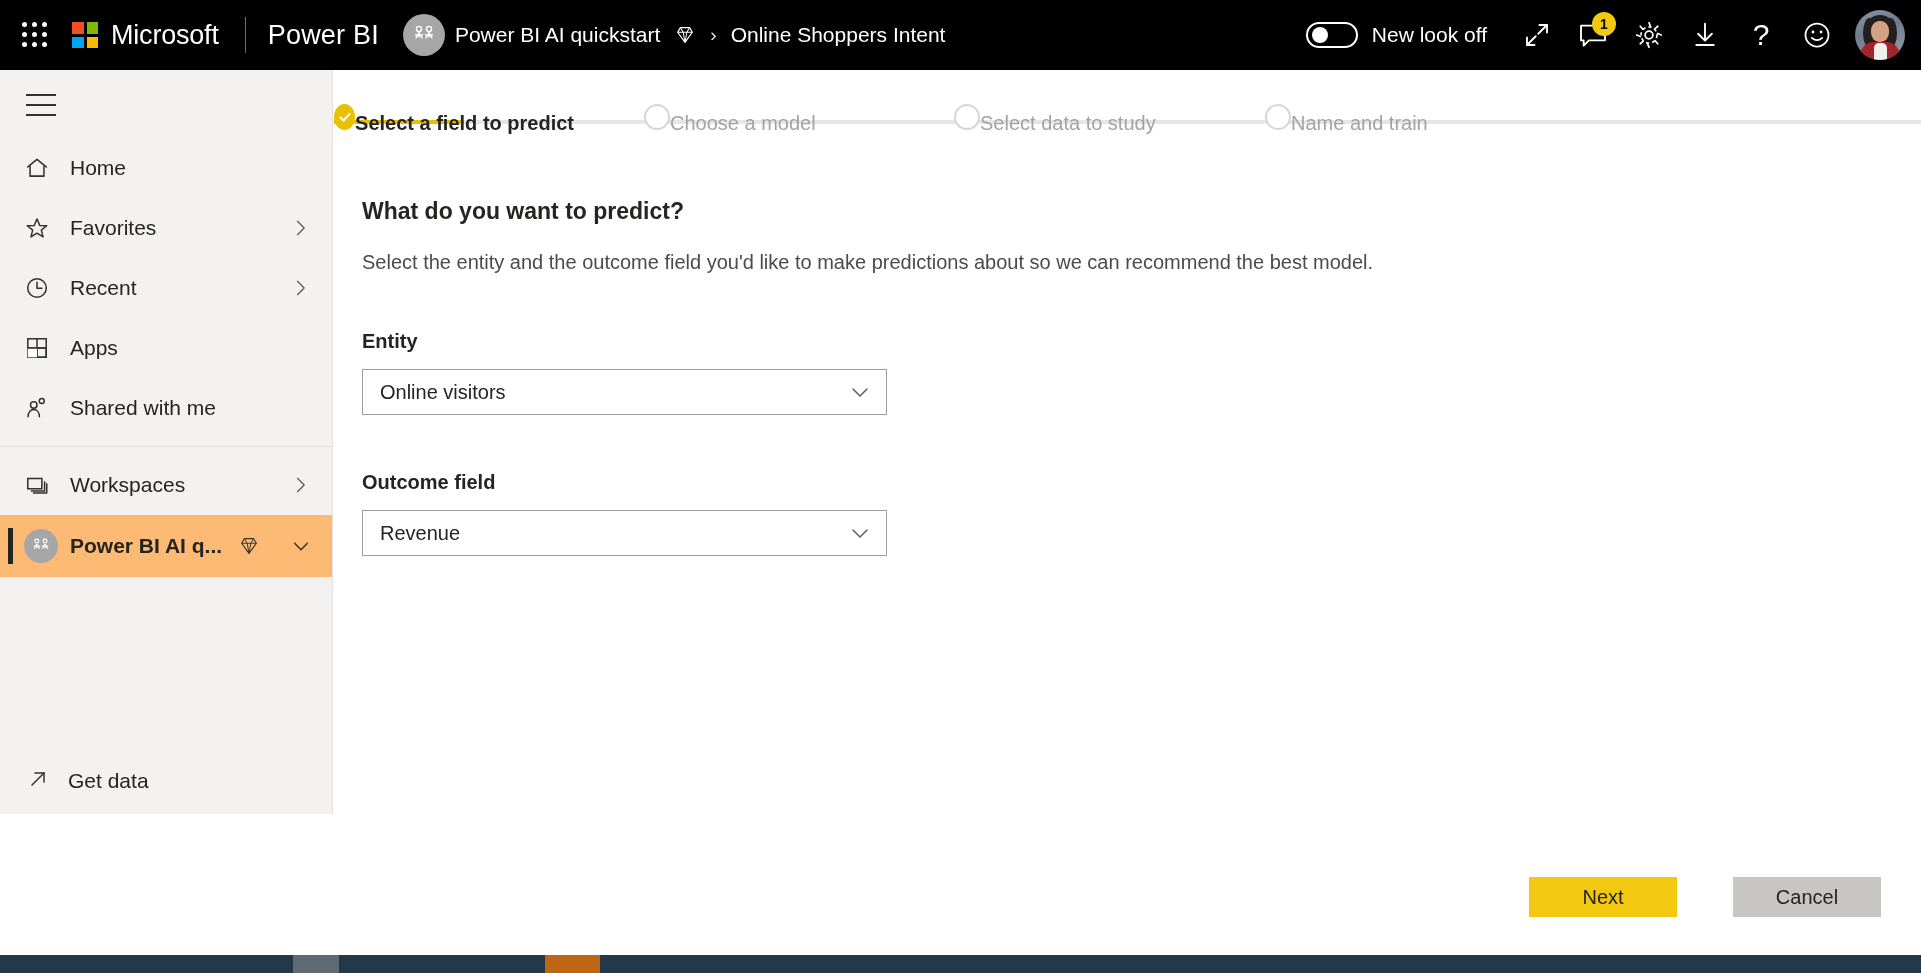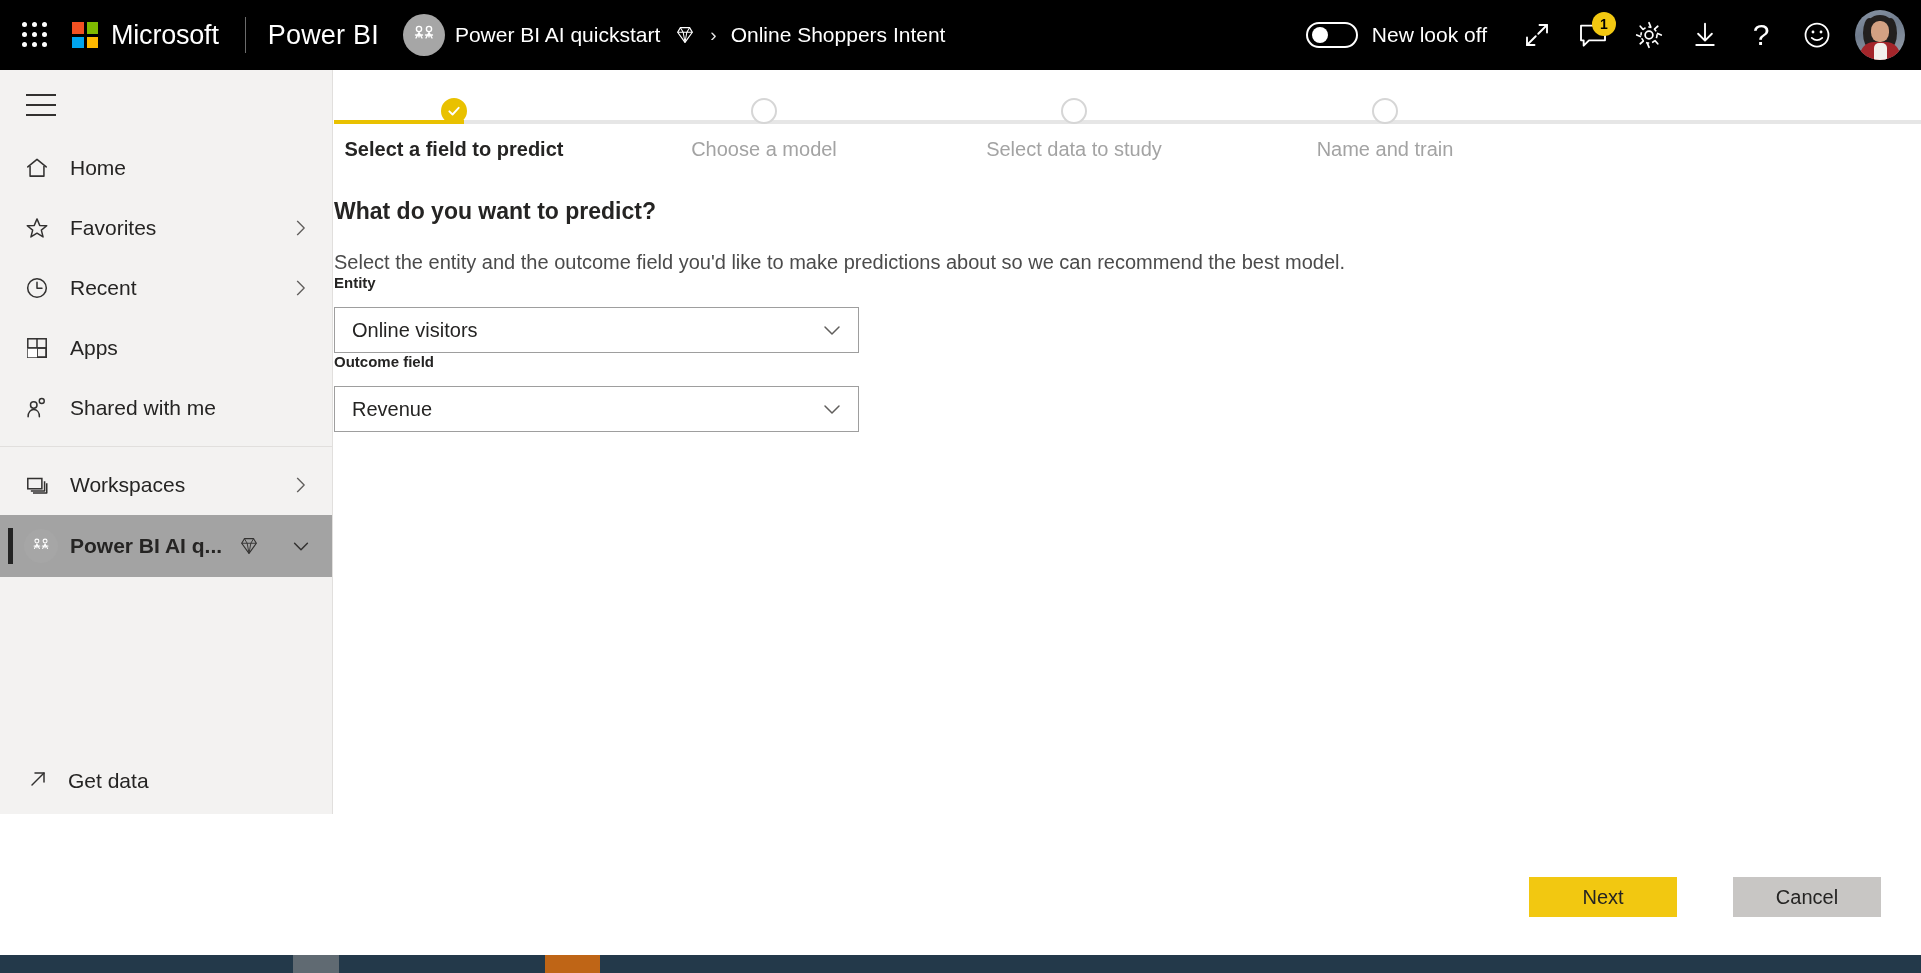--- a/index.html
+++ b/index.html
@@ -104,21 +104,21 @@
     padding-left: 24px; padding-right: 22px; cursor: pointer;
   }
   .nav-ico { width: 34px; display: flex; align-items: center; justify-content: flex-start; flex-shrink: 0; }
   .nav-label { font-size: 21px; color: #252423; margin-left: 12px; white-space: nowrap; }
   .nav-chev { margin-left: auto; display: flex; align-items: center; }
 
   .nav-divider { height: 1px; background: #e1dfdd; margin: 8px 0; }
 
   .ws-item {
     height: 62px; display: flex; align-items: center;
-    background: #a3a3a3; position: relative; padding-left: 18px; padding-right: 20px;
+    background: #fdba74; position: relative; padding-left: 18px; padding-right: 20px;
     cursor: pointer;
   }
   .ws-bar { position: absolute; left: 8px; top: 13px; width: 5px; height: 36px; background: #242424; }
   .ws-ico-circle {
     width: 34px; height: 34px; border-radius: 50%;
     background: #a6a6a6; display: flex; align-items: center; justify-content: center;
     flex-shrink: 0; margin-left: 6px;
   }
   .ws-label { font-size: 21px; color: #252423; font-weight: 600; margin-left: 12px; white-space: nowrap; }
 
@@ -140,37 +140,37 @@
   .step-track {
     position: absolute; top: 22px; left: 0; width: 1587px; height: 4px;
     background: #e6e6e6;
   }
   .step-track-done {
     position: absolute; top: 22px; left: 0; width: 130px; height: 4px;
     background: #E9C100;
   }
   .step {
     position: absolute; top: 0; width: 240px; margin-left: -120px;
-    display: flex; flex-direction: column; align-items: center;
+    display: flex; flex-direction: row; align-items: center;
   }
   .step-dot {
     width: 26px; height: 26px; border-radius: 50%;
     background: #ffffff; border: 2px solid #d6d6d6;
     display: flex; align-items: center; justify-content: center;
     cursor: pointer;
   }
   .step.done .step-dot { background: #E9C100; border-color: #E9C100; }
   .step-label { margin-top: 14px; font-size: 20px; color: #a3a3a3; white-space: nowrap; }
   .step.done .step-label { color: #252423; font-weight: 600; }
 
-  .content-pad { padding-top: 20px; }
+  .content-pad { padding-left: 28px; padding-top: 20px; }
   .h-title { font-size: 23px; font-weight: 700; color: #252423; }
   .h-desc { font-size: 20px; color: #4b4b4b; margin-top: 26px; }
 
-  .field-label { font-size: 15px; font-weight: 700; color: #252423; }
+  .field-label { font-size: 20px; font-weight: 700; color: #252423; margin-top: 56px; }
   .dropdown {
     margin-top: 16px; width: 525px; height: 46px;
     border: 1px solid #9e9e9e; background: #ffffff;
     display: flex; align-items: center; padding: 0 14px 0 17px;
     cursor: pointer;
   }
   .dd-value { font-size: 20px; color: #252423; }
   .dd-chev { margin-left: auto; display: flex; align-items: center; }
 
   

